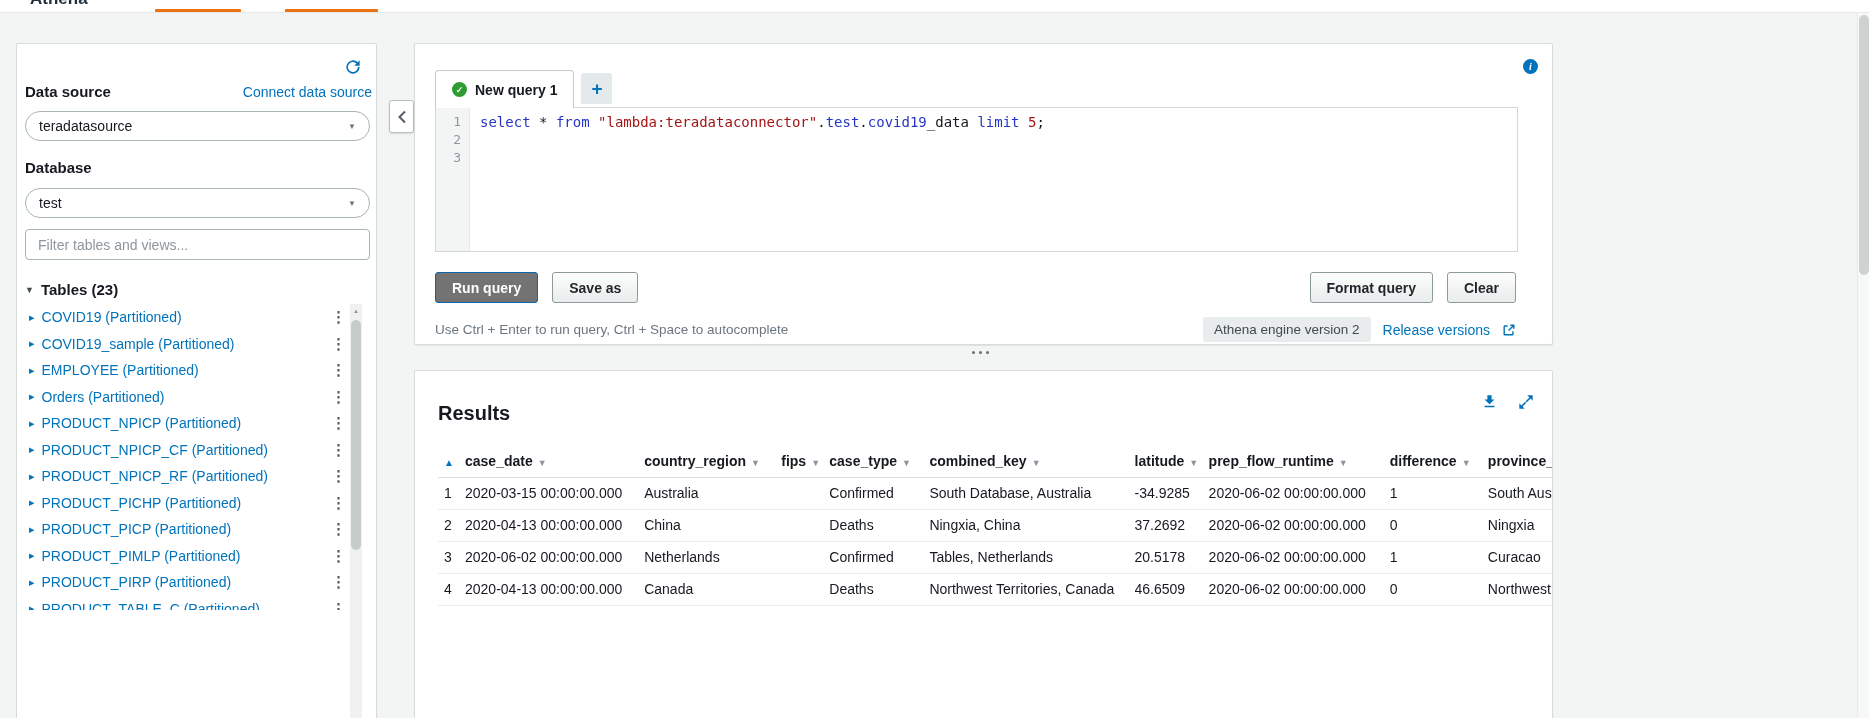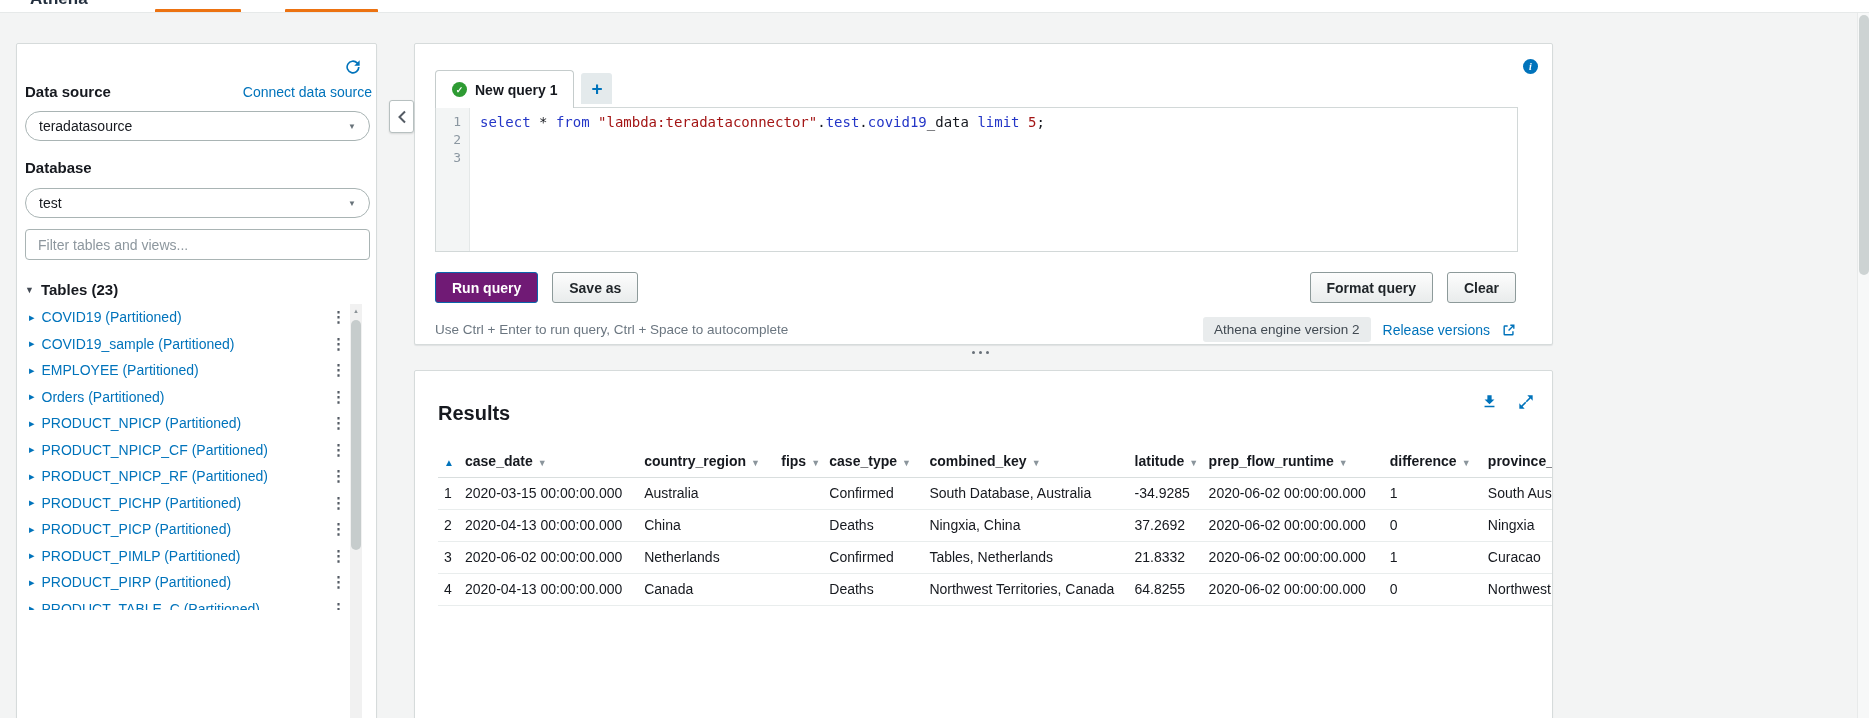--- a/index.html
+++ b/index.html
@@ -49,21 +49,21 @@
   .tab{height:38px;display:flex;align-items:center;gap:8px;padding:0 16px;background:#fff;border:1px solid #c5cccc;border-bottom:none;border-radius:4px 4px 0 0;font-size:14px;font-weight:700;position:relative;z-index:3;cursor:pointer}
   .check-icon{width:15px;height:15px;border-radius:50%;background:#2e9b33;color:#fff;font-size:9px;display:flex;align-items:center;justify-content:center}
   .tab-add{width:31px;height:31px;margin-left:7px;margin-bottom:4px;background:#e4eaec;border-radius:3px 3px 0 0;color:#0073bb;font-size:19px;font-weight:700;display:flex;align-items:center;justify-content:center;cursor:pointer}
   .editor{position:absolute;left:20px;top:63px;width:1083px;height:145px;border:1px solid #d2d8d8;display:flex;background:#fff;z-index:2}
   .gutter{width:34px;background:#f3f5f5;border-right:1px solid #e4e8e8;padding-top:5px;font-family:"DejaVu Sans Mono",monospace;font-size:13px;line-height:18px;color:#8b97a1;text-align:right}
   .gutter div{padding-right:8px}
   .code{flex:1;padding:5px 10px;font-family:"DejaVu Sans Mono",monospace;font-size:14px;line-height:18px;white-space:pre;cursor:text}
   .t-kw{color:#2436c7}.t-str{color:#a31515}.t-num{color:#a31515}.t-pl{color:#16191f}
   .actions-row{position:absolute;left:20px;right:36px;top:228px;display:flex;align-items:center;gap:14px}
   .btn{height:31px;display:inline-flex;align-items:center;padding:0 16px;font-size:14px;font-weight:700;font-family:inherit;border-radius:3px;border:1px solid #8d9a9a;background:linear-gradient(#fdfdfd,#e9ecec);color:#1f2428;cursor:pointer;white-space:nowrap}
-  .btn.primary{background:#701a75;border-color:#0a65ab;color:#fff}
+  .btn.primary{background:#737373;border-color:#0a65ab;color:#fff}
   .run-stats{font-size:15px;color:#16191f}
   .right-actions{margin-left:auto;display:flex;gap:14px}
   .hint-row{position:absolute;left:20px;right:36px;top:273px;display:flex;align-items:center}
   .hint{font-size:13.5px;color:#6b7680}
   .engine-cluster{margin-left:auto;display:flex;align-items:center;gap:12px}
   .badge{background:#e9eced;border-radius:3px;padding:5px 11px;font-size:13.5px;color:#414a52}
   .link{font-size:14px;color:#0073bb;display:inline-flex;align-items:center;gap:12px;text-decoration:none;cursor:pointer}
 
   .drag-handle{position:absolute;left:972px;top:351px;display:flex;gap:4px;cursor:row-resize;z-index:4}
   .drag-handle i{width:3px;height:3px;border-radius:50%;background:#687078;display:block}
@@ -317,33 +317,33 @@
             <td>0</td>
             <td>Ningxia</td>
           </tr>
           <tr>
             <td class="num-cell">3</td>
             <td>2020-06-02 00:00:00.000</td>
             <td>Netherlands</td>
             <td></td>
             <td>Confirmed</td>
             <td>Tables, Netherlands</td>
-            <td>21.8332</td>
+            <td>20.5178</td>
             <td>2020-06-02 00:00:00.000</td>
             <td>1</td>
             <td>Curacao</td>
           </tr>
           <tr>
             <td class="num-cell">4</td>
             <td>2020-04-13 00:00:00.000</td>
             <td>Canada</td>
             <td></td>
             <td>Deaths</td>
             <td>Northwest Territories, Canada</td>
-            <td>64.8255</td>
+            <td>46.6509</td>
             <td>2020-06-02 00:00:00.000</td>
             <td>0</td>
             <td>Northwest Territories</td>
           </tr>
         </tbody>
       </table>
     </div>
   </div>
 
   <div class="page-scrollbar">

